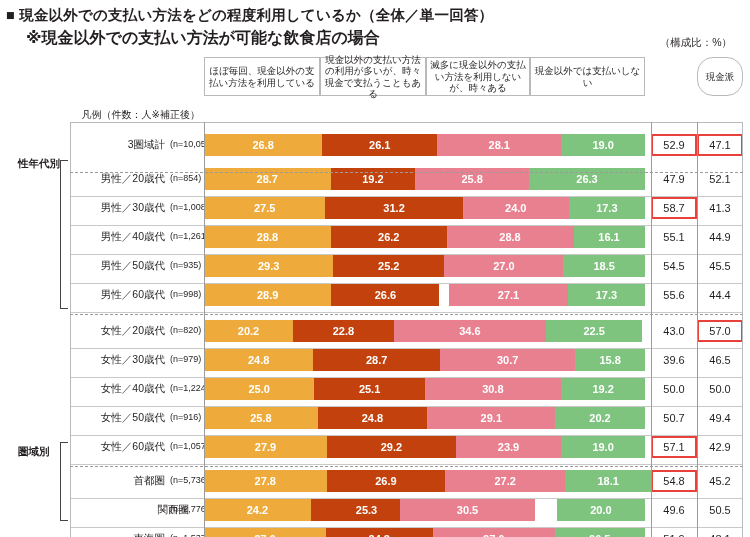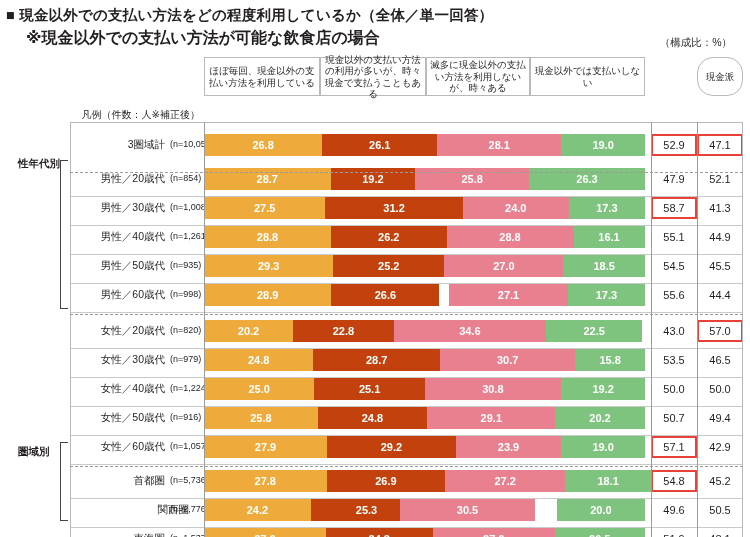--- a/index.html
+++ b/index.html
@@ -187,21 +187,21 @@
       <div class="bar seg-d" style="left: 546.216px; top: 268px; width: 96px;">22.5</div>
       <div class="sumcell" style="left: 651px; top: 268px;">43.0</div>
       <div class="sumcell hl" style="left: 697px; top: 268px;">57.0</div>
       <div class="hline" style="left: 70px; width: 673px; top: 296px;"></div>
       <div class="rowlabel" style="left: 70px; width: 95px; top: 301px;">女性／30歳代</div>
       <div class="rowcount" style="left: 170px; top: 302px;">(n=979)</div>
       <div class="bar seg-a" style="left: 204px; top: 297px; width: 109.368px;">24.8</div>
       <div class="bar seg-b" style="left: 313.368px; top: 297px; width: 126.567px;">28.7</div>
       <div class="bar seg-c" style="left: 439.935px; top: 297px; width: 135.387px;">30.7</div>
       <div class="bar seg-d" style="left: 575.322px; top: 297px; width: 69.678px;">15.8</div>
-      <div class="sumcell" style="left: 651px; top: 297px;">53.5</div>
+      <div class="sumcell" style="left: 651px; top: 297px;">39.6</div>
       <div class="sumcell" style="left: 697px; top: 297px;">46.5</div>
       <div class="hline" style="left: 70px; width: 673px; top: 325px;"></div>
       <div class="rowlabel" style="left: 70px; width: 95px; top: 330px;">女性／40歳代</div>
       <div class="rowcount" style="left: 170px; top: 331px;">(n=1,224)</div>
       <div class="bar seg-a" style="left: 204px; top: 326px; width: 110.25px;">25.0</div>
       <div class="bar seg-b" style="left: 314.25px; top: 326px; width: 110.691px;">25.1</div>
       <div class="bar seg-c" style="left: 424.941px; top: 326px; width: 135.828px;">30.8</div>
       <div class="bar seg-d" style="left: 560.769px; top: 326px; width: 84.672px;">19.2</div>
       <div class="sumcell" style="left: 651px; top: 326px;">50.0</div>
       <div class="sumcell" style="left: 697px; top: 326px;">50.0</div>

